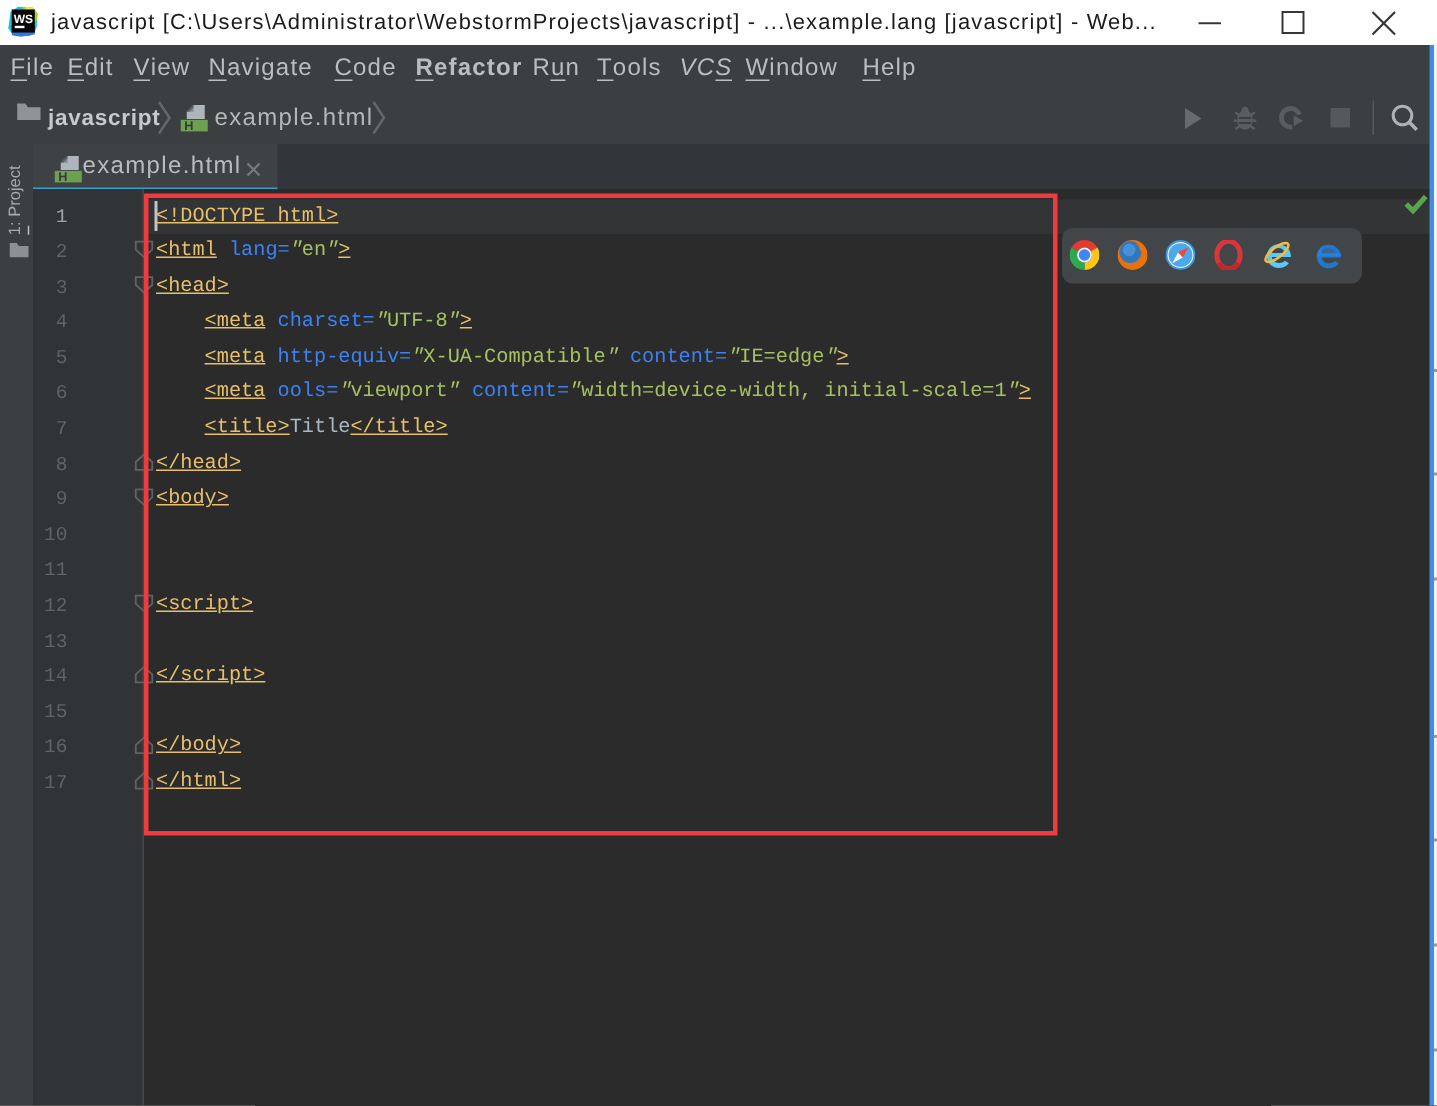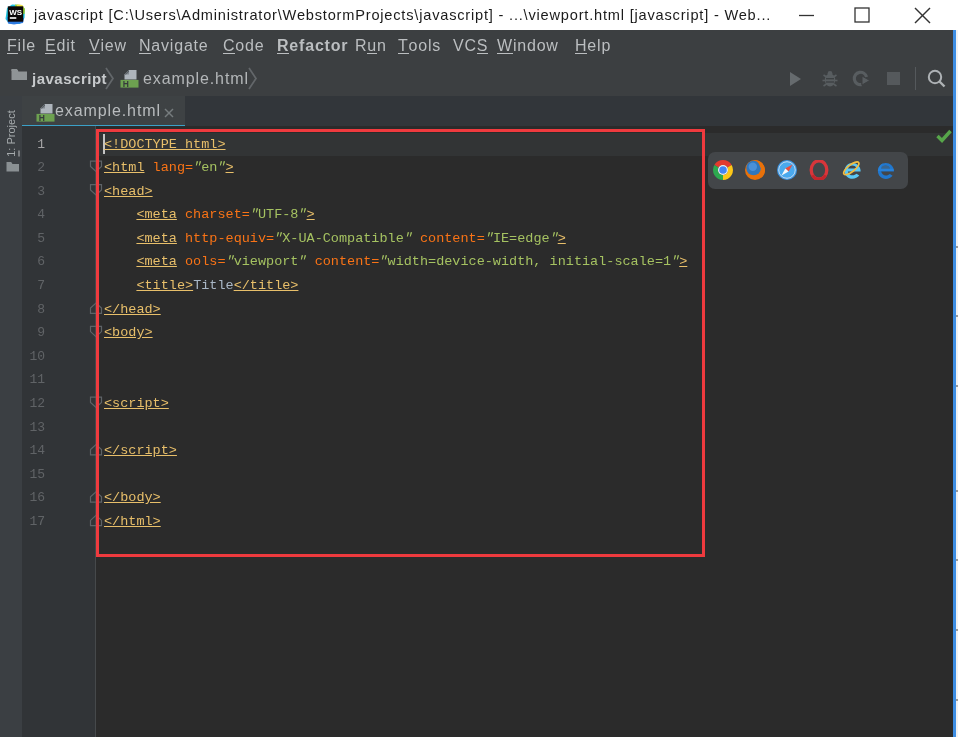--- a/index.html
+++ b/index.html
@@ -21,37 +21,37 @@
   #stripe-label{left:-19px;top:126px;width:60px;height:15px;transform:rotate(-90deg);transform-origin:center;font-size:11px;color:#a6abad;text-align:center;white-space:nowrap;}
   
   #gutter{left:22px;top:126px;width:74px;height:611px;background:#313437;}
   #gutter-sep{left:95px;top:126px;width:1px;height:611px;background:#46494b;}
   #editor{left:96px;top:126px;width:857px;height:611px;background:#2b2b2b;}
   #curline{left:96px;top:132.5px;width:857px;height:23.6px;background:#323435;}
   #caret{left:103px;top:133.5px;width:2px;height:20.5px;background:#c4c4c4;}
   #linenums{left:22px;top:132.5px;width:23px;text-align:right;font-family:"Liberation Mono",monospace;font-size:13px;line-height:23.6px;color:#606366;}
   #code{left:104px;top:132.5px;margin:0;font-family:"Liberation Mono",monospace;font-size:13.5px;line-height:23.6px;color:#a9b7c6;}
   .tag{color:#e8bf6a;text-decoration:underline;}
-  .attr{color:#f97316;}
+  .attr{color:#3b82f6;}
   .val{color:#a5c261;}
   .q{display:inline-block;width:8.1px;font-style:normal;transform:skewX(-15deg);}
   #addconf{left:609px;top:3.5px;width:165px;height:29px;box-sizing:border-box;border:1px solid #5f6365;border-radius:4px;color:#9da1a4;font-size:16px;letter-spacing:0.5px;line-height:27px;text-align:center;}
   
   #redrect{left:96px;top:129px;width:608.5px;height:427.5px;border:3.5px solid #ef3a3e;box-sizing:border-box;z-index:50;}
   
   #bpanel{left:708px;top:152px;width:200px;height:37px;background:#434649;border-radius:7px;}
   
   #bluestrip{left:953px;top:30px;width:2.5px;height:707px;background:#3e8ee3;z-index:60;}
   #whitestrip{left:955.5px;top:30px;width:2.5px;height:707px;background:#f2f2f2;z-index:60;}
 </style>
 </head>
 <body>
 <div id="win">
   <div class="abs" id="titlebar"></div>
-  <div class="abs" id="title-text">javascript [C:\Users\Administrator\WebstormProjects\javascript] - ...\viewport.html [javascript] - Web...</div>
+  <div class="abs" id="title-text">javascript [C:\Users\Administrator\WebstormProjects\javascript] - ...\example.lang [javascript] - Web...</div>
 
   <div class="abs" id="ws-icon" style="left:5px;top:4px;width:21px;height:21px;">
     <svg width="21" height="21">
       <polygon points="2,4 7,0.5 16,1 20,5 19.5,14 15,20 4,19.5 0.5,15" fill="#1ec3e0"></polygon>
       <polygon points="10,0.5 17,1 20,5 19.5,10 11,9" fill="#9fd335"></polygon>
       <polygon points="12,0.5 17,1 19,3.5 12,3.5" fill="#f3e344"></polygon>
       <polygon points="2,13 19,14 18,19 9,20.5 3,19.5" fill="#2e7ae0"></polygon>
       <rect x="2.8" y="2.3" width="15.4" height="15.4" fill="#0a0707"></rect>
       <text x="4.2" y="11.2" font-family="Liberation Sans,sans-serif" font-size="8" font-weight="bold" fill="#ffffff">WS</text>
       <rect x="4.8" y="13.2" width="6.5" height="1.6" fill="#ffffff"></rect>
@@ -67,21 +67,21 @@
   <div class="abs" id="menunav"></div>
   <div id="menubar" class="abs" style="left:0;top:30px;width:958px;height:31px;">
     <div class="menu-item" style="left:7px;"><span class="mn">F</span>ile</div>
     <div class="menu-item" style="left:45px;"><span class="mn">E</span>dit</div>
     <div class="menu-item" style="left:89px;"><span class="mn">V</span>iew</div>
     <div class="menu-item" style="left:139px;"><span class="mn">N</span>avigate</div>
     <div class="menu-item" style="left:223px;"><span class="mn">C</span>ode</div>
     <div class="menu-item" style="left:277px;font-weight:bold;"><span class="mn">R</span>efactor</div>
     <div class="menu-item" style="left:355px;">R<span class="mn">u</span>n</div>
     <div class="menu-item" style="left:398px;"><span class="mn">T</span>ools</div>
-    <div class="menu-item" style="left:453px;">VC<span class="mn">S</span></div>
+    <div class="menu-item" style="left:453px;font-style:italic;">VC<span class="mn">S</span></div>
     <div class="menu-item" style="left:497px;"><span class="mn">W</span>indow</div>
     <div class="menu-item" style="left:575px;"><span class="mn">H</span>elp</div>
   </div>
 
   <div id="navbar" class="abs" style="left:0;top:61px;width:958px;height:35px;">
     <svg class="abs" style="left:11px;top:6px;" width="17" height="15">
       <path d="M0.5,2.5 L0.5,13 L16,13 L16,4.5 L7.5,4.5 L6,2.5 Z" fill="#8f9496"></path>
       <path d="M0.5,2 L5.8,2 L7.3,4 L0.5,4 Z" fill="#8f9496"></path>
     </svg>
     <div class="abs" style="left:32px;top:0;height:35px;line-height:35px;font-size:15px;letter-spacing:0.5px;font-weight:bold;color:#c7cacc;">javascript</div>

